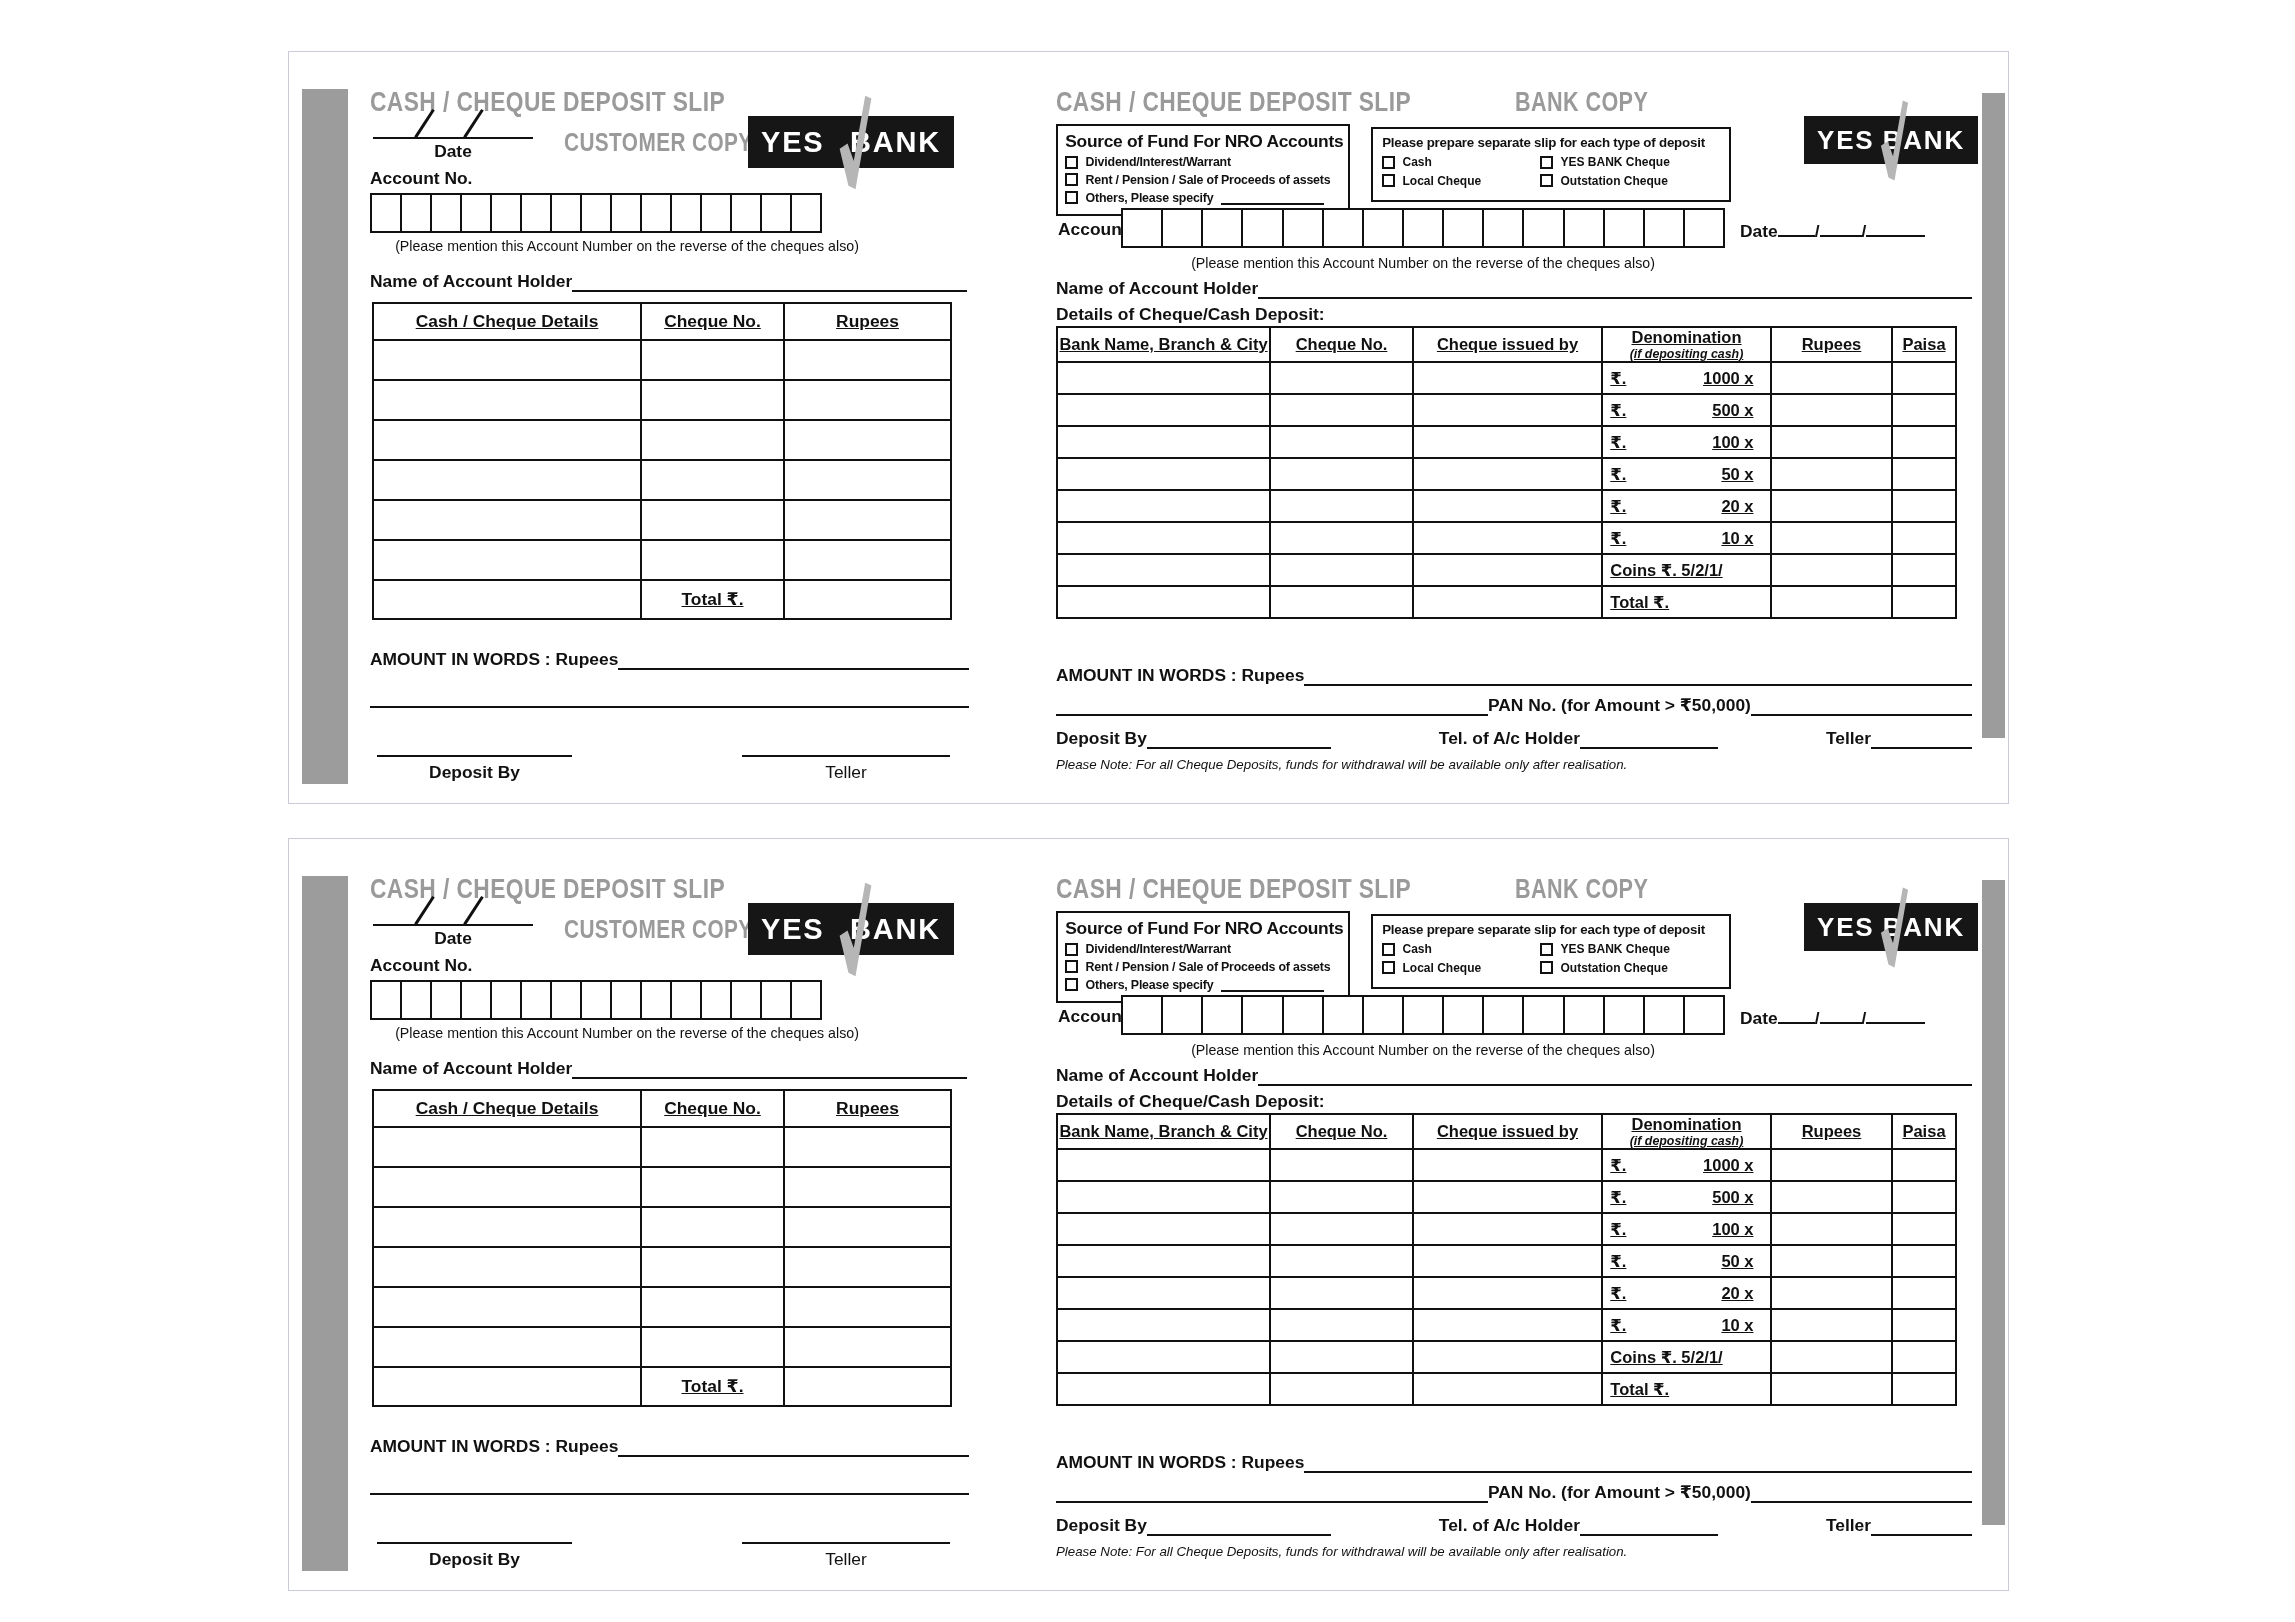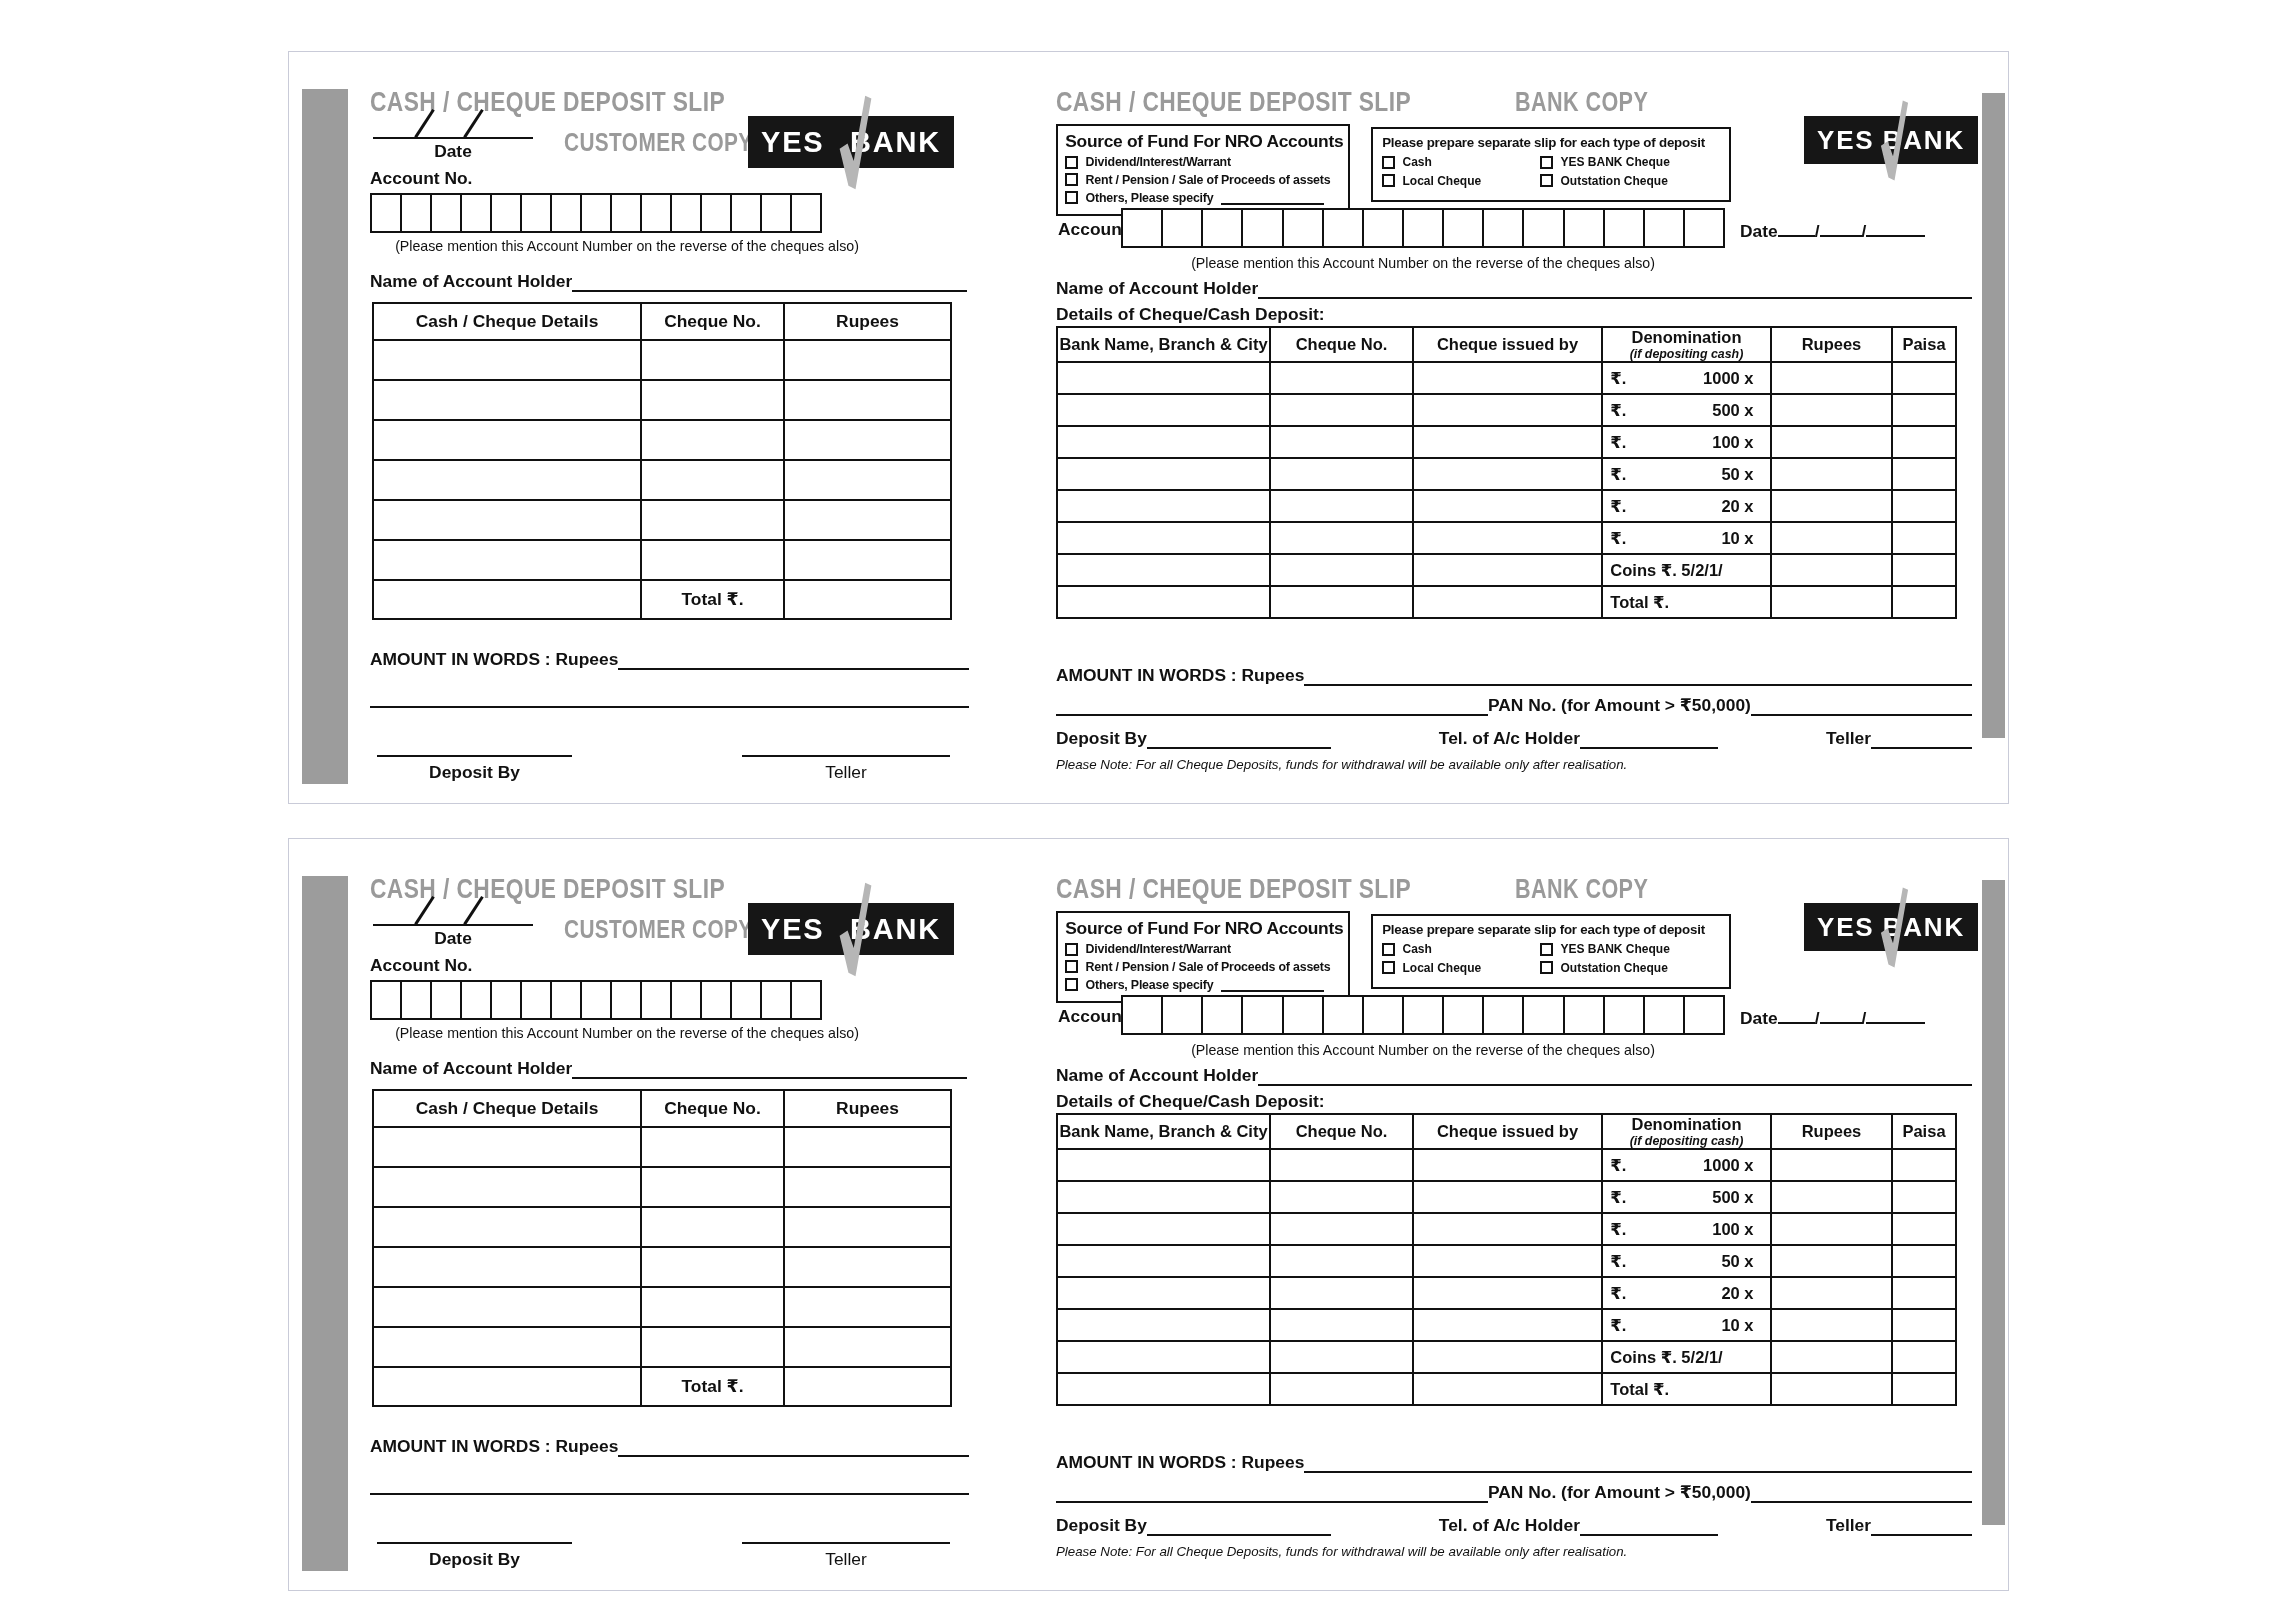--- a/index.html
+++ b/index.html
@@ -49,21 +49,21 @@
   .slash-1 { left:31%; } .slash-2 { left:62%; }
   .datelabel { text-align:center; font-size:17.4px; font-weight:600; margin-top:2.8px; }
 
   
   .acct { display:flex; border:2.8px solid #111; }
   .abox { flex:1; border-right:2.3px solid #111; background:#fff; }
   .abox:last-child { border-right:none; }
   .note { font-size:14.2px; font-weight:500; text-align:center; white-space:nowrap; }
 
   
-  table { border-collapse:collapse; table-layout:fixed; }
+  table { border-collapse:collapse; table-layout:fixed;text-decoration:underline; }
   th,td { border:2.3px solid #111; padding:0; background:#fff; }
   table { border:2.8px solid #111; }
   th { font-weight:bold; text-align:center; vertical-align:middle; }
 
   .c-table { width:579px; }
   .c-table th { height:37px; font-size:17.4px; }
   .c-table td { height:40px; }
   .c-table .total-row td { height:39px; }
   .c-total { text-align:center; font-size:17.4px; font-weight:bold; }
 

